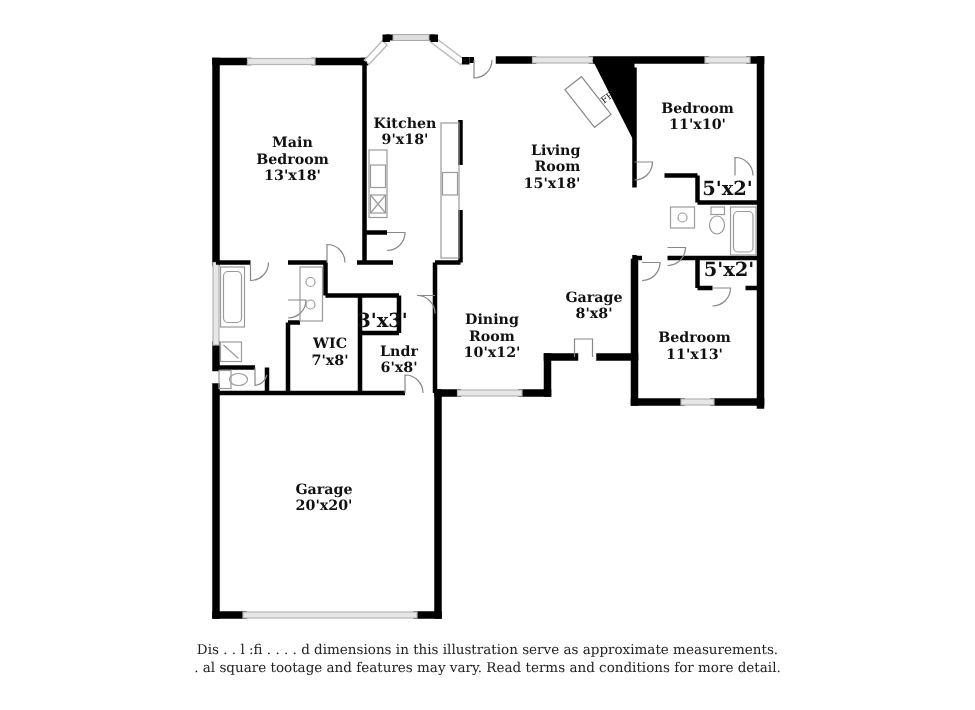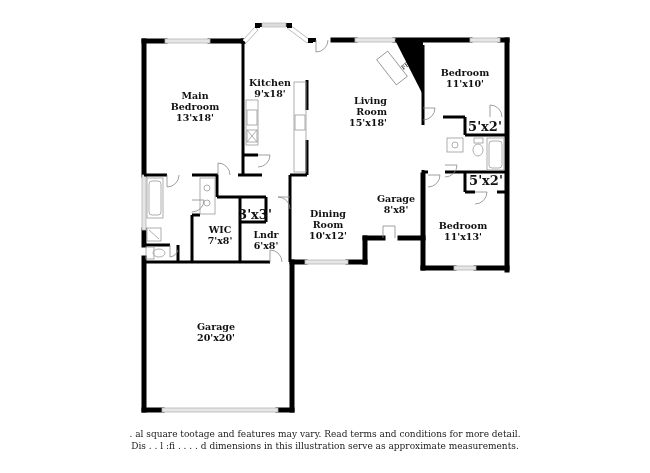--- a/index.html
+++ b/index.html
@@ -228,15 +228,15 @@
 <div class="room-label" style="left:216px; top:321px;">
   <span style="display:block">Garage</span>
   <span class="dim">20'x20'</span>
 </div>
 
 <div class="room-label" style="left:405px; top:60px; font-size:6px; font-weight:normal; transform: translateX(-50%) rotate(-38deg);">
   <span>FP</span>
 </div>
 
 <div class="disclaimer" style="top:428px;">
+  <div>Dis . . l :fi . . . . d dimensions in this illustration serve as approximate measurements.</div>
   <div>. al square tootage and features may vary. Read terms and conditions for more detail.</div>
-  <div>Dis . . l :fi . . . . d dimensions in this illustration serve as approximate measurements.</div>
 </div>
 
 </body></html>

